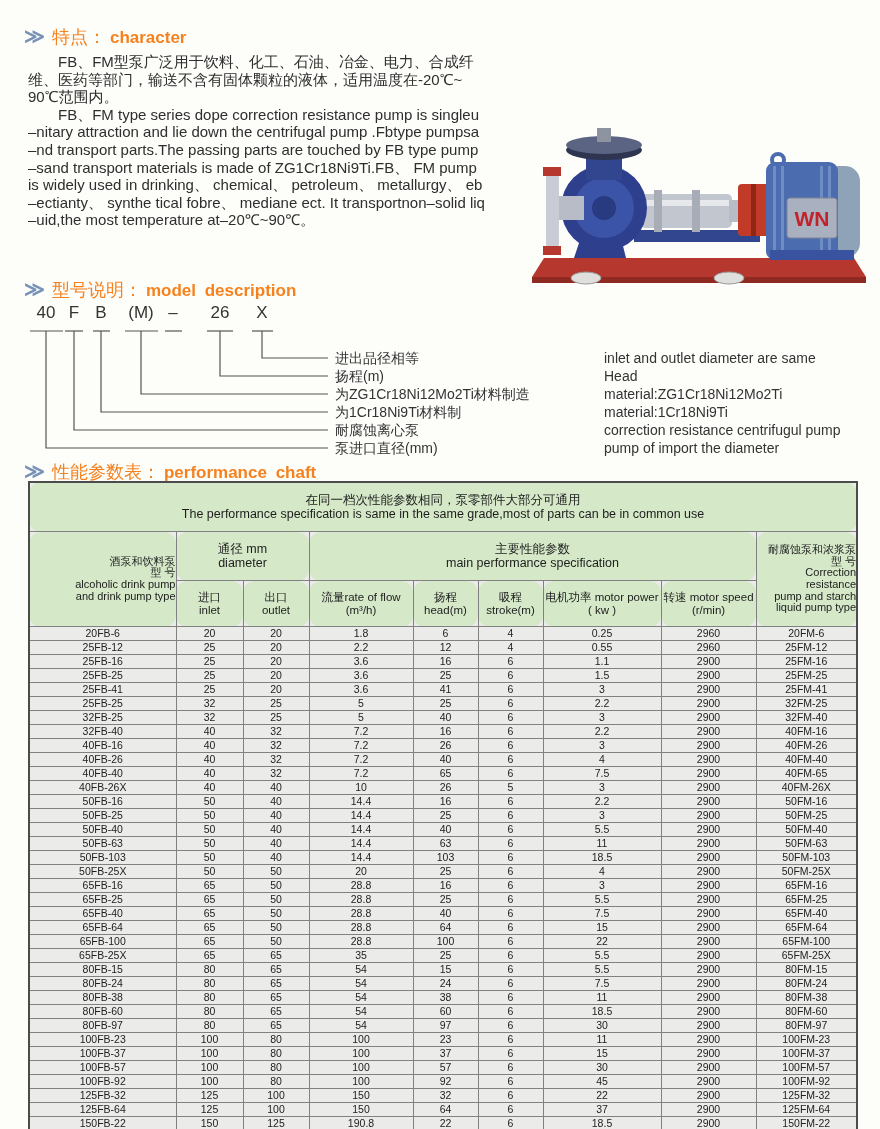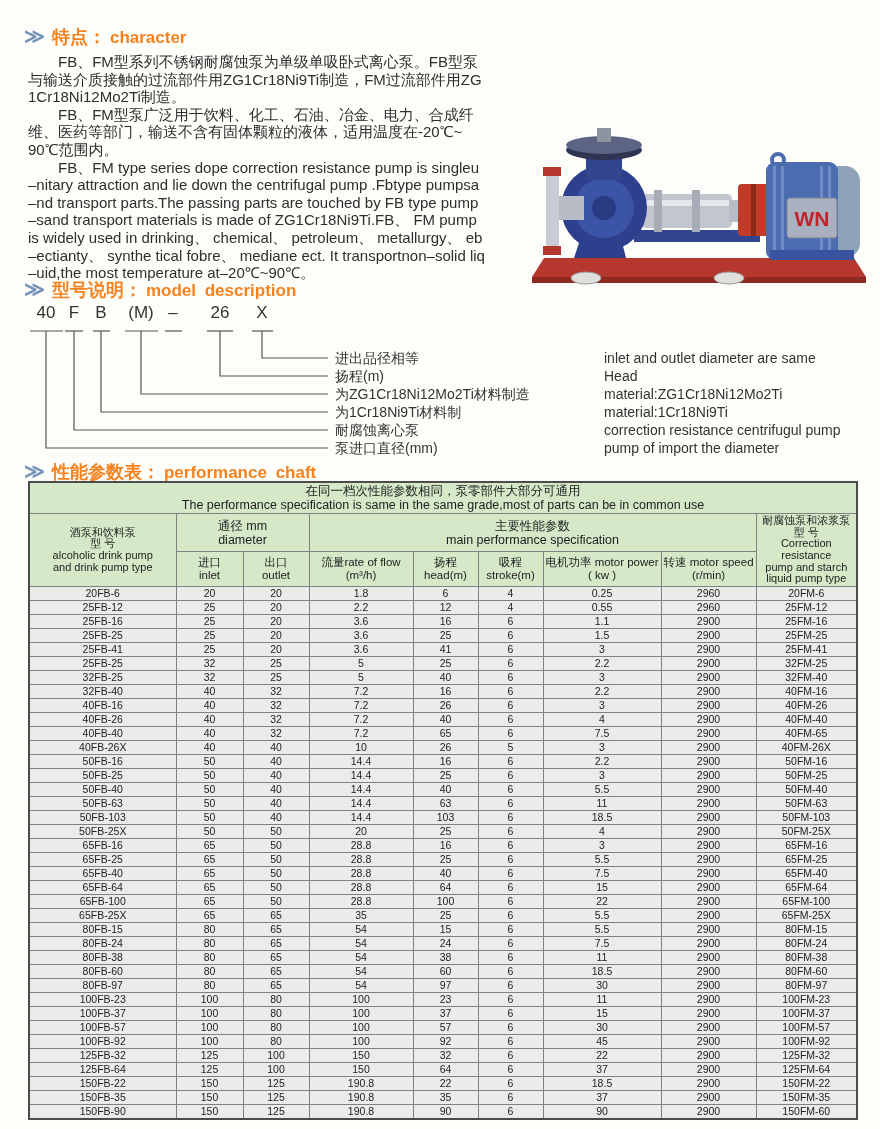--- a/index.html
+++ b/index.html
@@ -4,21 +4,21 @@
 <style>
   html,body { margin:0; padding:0; background:#ffffff; }
   .page {
     position:relative; width:880px; height:1129px; margin:0 auto;
     background:#fdfdfa; font-family:"Liberation Sans", sans-serif;
     color:#2e2e2e; overflow:hidden;
   }
   
   .section-heading { position:absolute; left:24px; display:flex; align-items:baseline; }
   .chev { color:#7792b8; font-size:20px; font-weight:bold; margin-right:9px; letter-spacing:-2px; }
-  .h-zh { color:#f5821f; font-weight:bold; font-size:18px; }
+  .h-zh { color:#f5821f; font-weight:normal; font-size:18px; }
   .h-en { color:#f5821f; font-weight:bold; font-size:17px; margin-left:4px; word-spacing:4px; }
   #h-character { top:24px; }
   #h-model { top:277px; }
   #h-performance { top:459px; }
   
   .textcol { position:absolute; left:28px; top:53px; width:498px; font-size:15px; line-height:17.6px; }
   .textcol p { margin:0; }
   .indent { text-indent:2em; }
   .preline { white-space:pre-line; }
   
@@ -36,45 +36,42 @@
   .mlabel { position:absolute; height:18px; line-height:18px; font-size:14px; color:#333; white-space:nowrap; }
   .mlabel.zh { left:307px; }
   .mlabel.en { left:532px;padding-left:44px; }
   
   table.perf {
     position:absolute; left:28px; top:481px; width:828px;
     border-collapse:collapse; table-layout:fixed; background:#ebebe9;
     border:2px solid #4c4c4c;
   }
   .perf th, .perf td { border:1px solid #818181; }
-  .perf thead th { background:#d5e8c8; font-weight:normal; color:#1d1d1d; padding:1px 0; }
+  .perf thead th { background:#d5e8c8; font-weight:normal; color:#1d1d1d; padding:10px 0;border-radius:12px; }
   .perf .banner  { font-size:12.5px; line-height:1.12; }
   .perf .grp     { font-size:12.5px; line-height:1.12; }
-  .perf .side    { font-size:11px;   line-height:1.06; }
+  .perf .side    { font-size:11px;   line-height:1.06;text-align:right; }
   .perf .sub     { font-size:11.5px; line-height:1.1; }
   .perf tbody td {
     height:13px; line-height:13px; padding:0;
     font-size:10.5px; text-align:center; color:#222;
   }
 </style>
 </head>
 <body>
 
 <div class="page">
 
   <div class="section-heading" id="h-character">
     <span class="chev">≫</span>
     <span class="h-zh">特点：</span>
     <span class="h-en">character</span>
   </div>
 
   <div class="textcol">
-    <p class="preline indent">FB、FM型系列不锈钢耐腐蚀泵为单级单吸卧式离心泵。FB型泵
-与输送介质接触的过流部件用ZG1Cr18Ni9Ti制造，FM过流部件用ZG
-1Cr18Ni12Mo2Ti制造。</p>
     <p class="preline indent">FB、FM型泵广泛用于饮料、化工、石油、冶金、电力、合成纤
 维、医药等部门，输送不含有固体颗粒的液体，适用温度在-20℃~
 90℃范围内。</p>
     <p class="preline indent">FB、FM type series dope correction resistance pump is singleu
 –nitary attraction and lie down the centrifugal pump .Fbtype pumpsa
 –nd transport parts.The passing parts are touched by FB type pump
 –sand transport materials is made of ZG1Cr18Ni9Ti.FB、 FM pump
 is widely used  in drinking、 chemical、 petroleum、 metallurgy、 eb
 –ectianty、 synthe tical fobre、 mediane ect. It transportnon–solid liq
 –uid,the most temperature at–20℃~90℃。</p>

